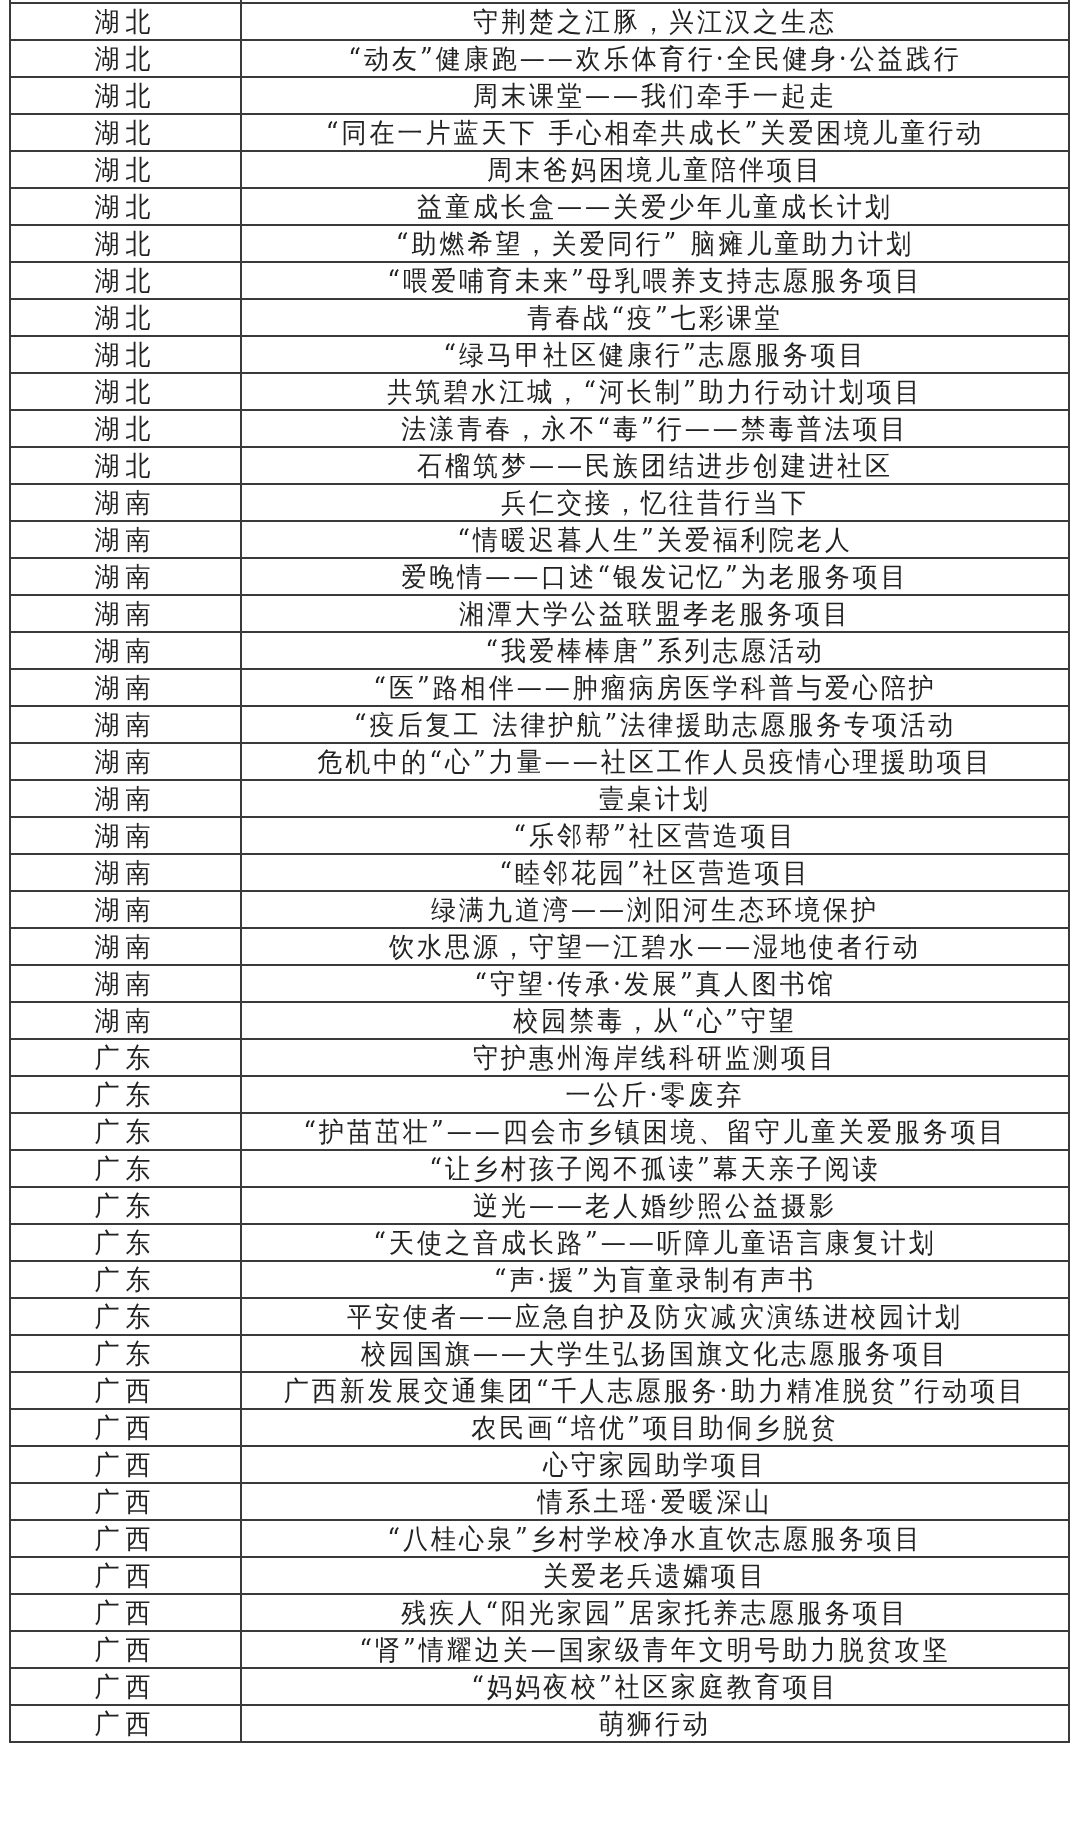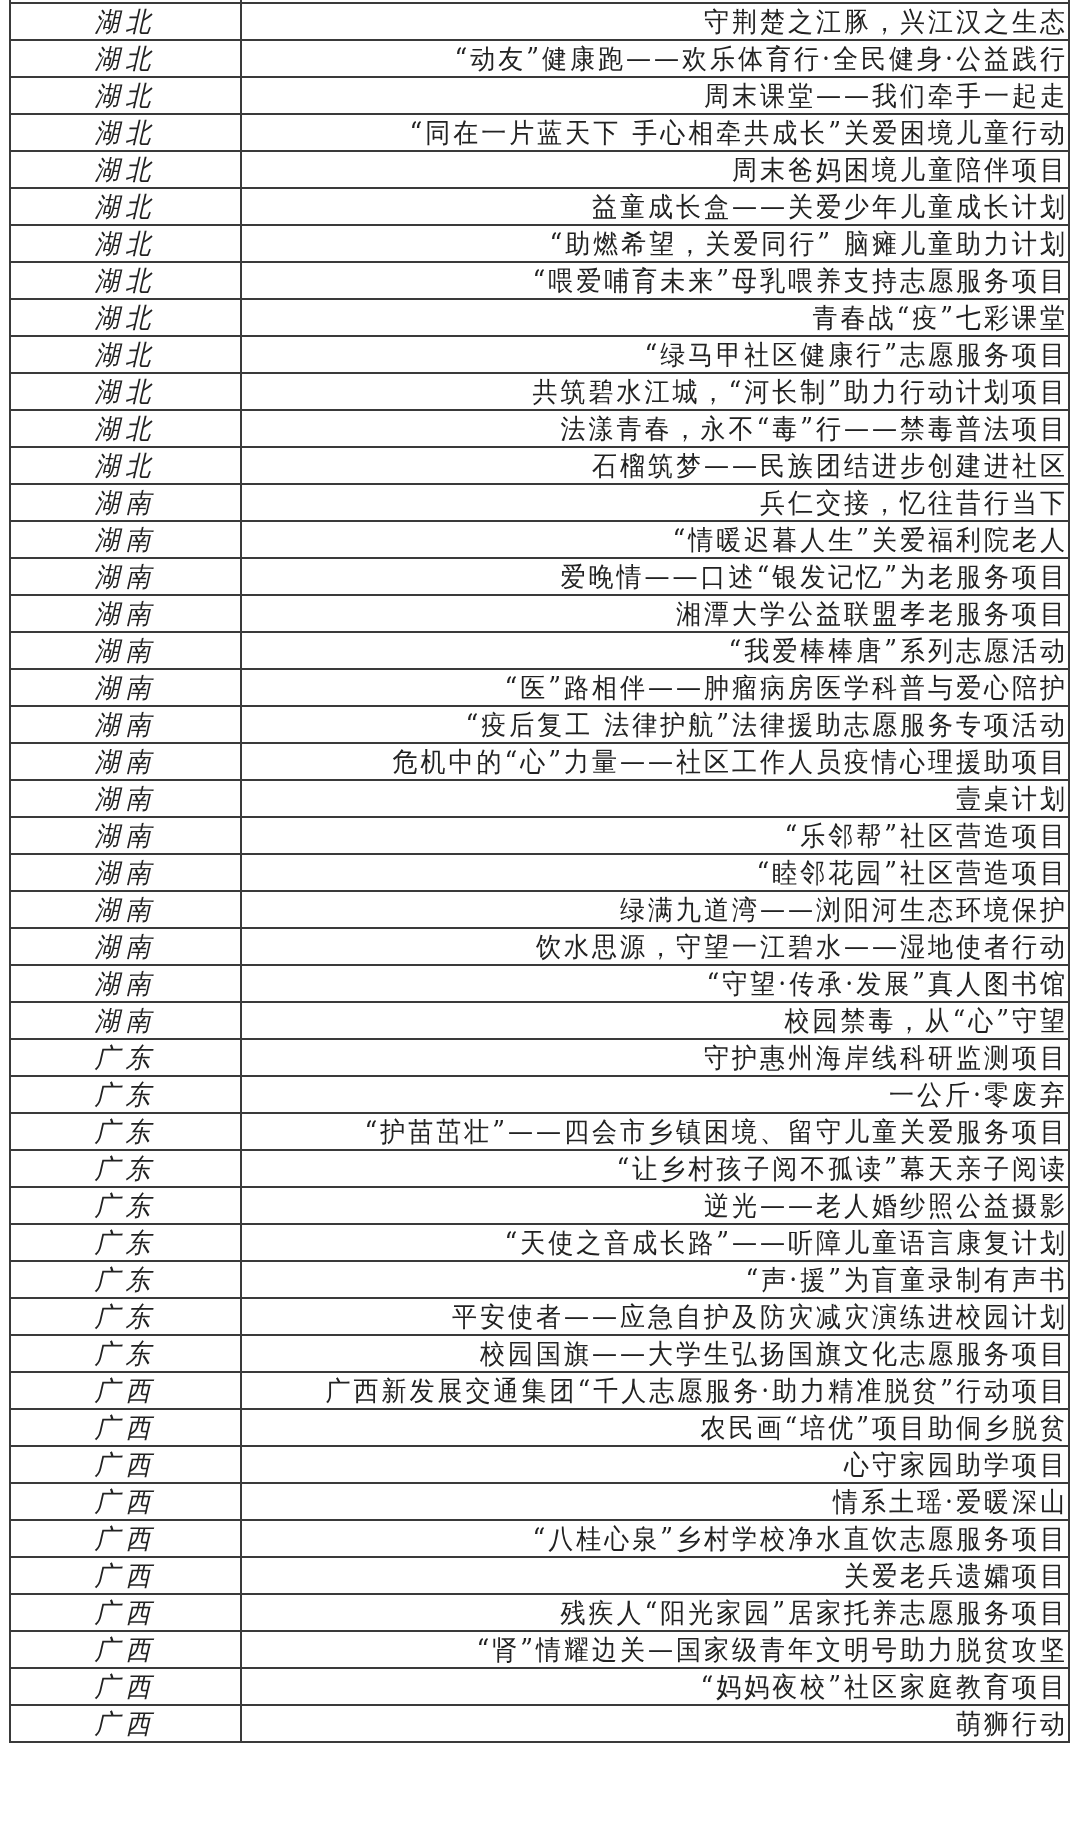--- a/index.html
+++ b/index.html
@@ -33,24 +33,23 @@
       font-size: 25px;
       line-height: 35px;
       white-space: nowrap;
       overflow: hidden;
       font-weight: 300;
     }
     td.province {
       width: 229px;
       text-align: center;
       letter-spacing: 6px;
-      font-style: italic;
     }
     td.project {
-      text-align: right;
+      text-align: center;
       letter-spacing: 3px;
     }
     td span {
       display: inline-block;
       transform: scaleY(1.08);
     }
   </style>
 </head>
 <body>
 

